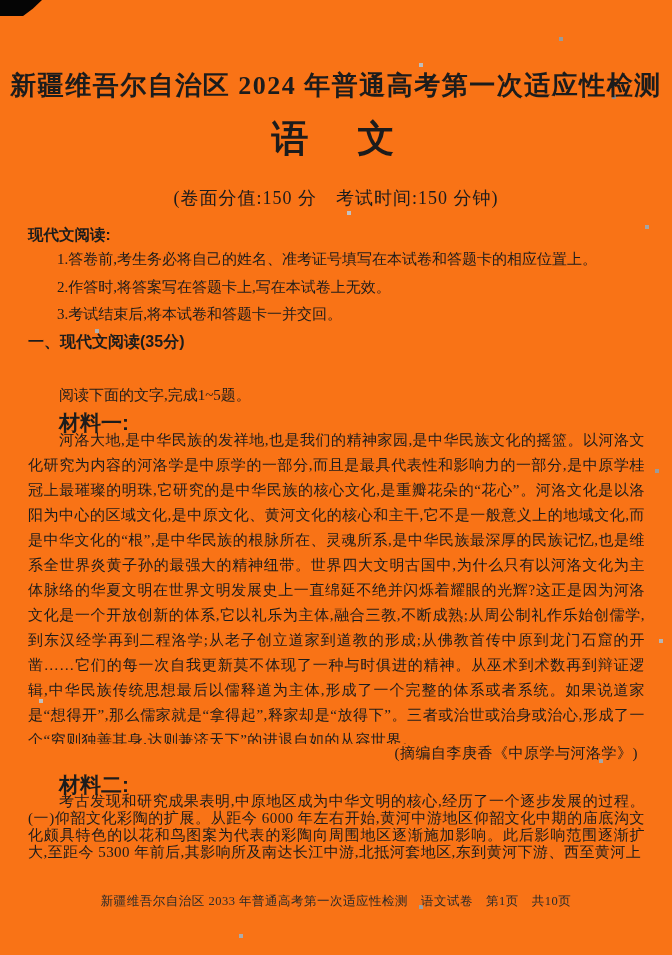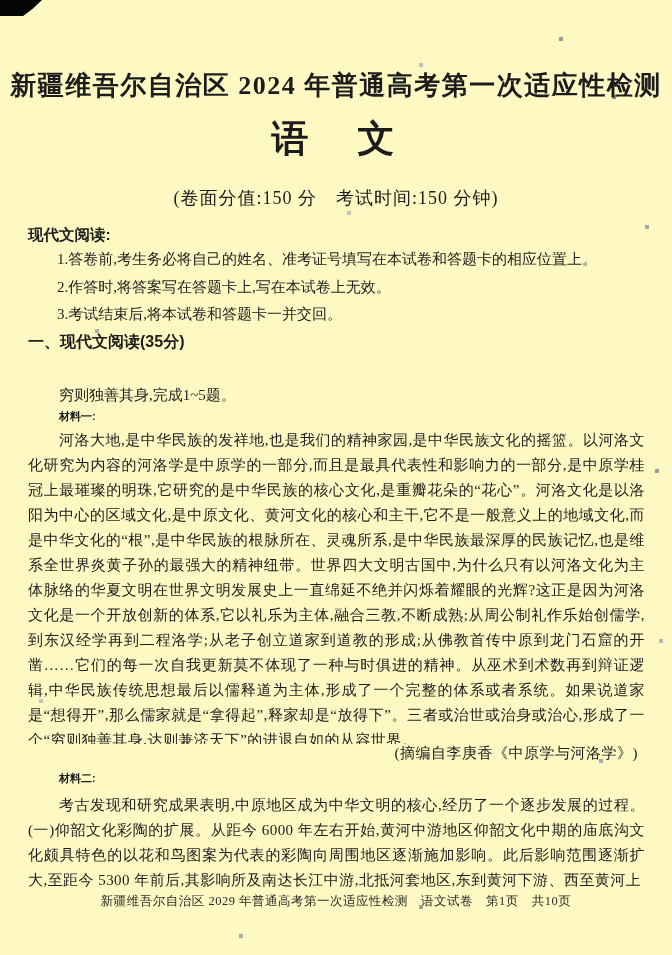--- a/index.html
+++ b/index.html
@@ -1,20 +1,20 @@
 <!DOCTYPE html>
 <html><head>
 <meta charset="utf-8">
 <style>
   html,body{margin:0;padding:0;background:#ffffff;}
   .page{
     position:relative;
     width:672px;height:955px;
     margin:0 auto;
-    background:#fef9c3;
+    background:#f97316;
     color:#1c1c1c;
     font-family:"Liberation Serif","DejaVu Serif",serif;
     overflow:hidden;
   }
   .corner{
     position:absolute;top:0;left:0;width:42px;height:16px;
     background:#050505;
     clip-path:polygon(0 0,100% 0,78% 55%,55% 100%,0 100%);
   }
   .noise{position:absolute;top:0;left:0;width:2px;height:2px;background:transparent;
@@ -29,53 +29,53 @@
   .title{top:68px;font-size:26px;font-weight:bold;letter-spacing:1.5px;margin:0;}
   .subject{top:114px;font-size:37px;font-weight:bold;letter-spacing:6px;margin:0;}
   .meta{top:186px;font-size:18px;letter-spacing:1px;}
   .sans{font-family:"Liberation Sans","DejaVu Sans",sans-serif;}
   .notice-heading{top:225px;left:28px;font-size:15.5px;font-weight:bold;}
   .notice-item{left:57px;right:28px;font-size:15px;}
   .ni-1{top:250px;} .ni-2{top:278px;} .ni-3{top:305px;}
   .sec1{top:332px;left:28px;font-size:16px;font-weight:bold;}
   .sec11{top:359px;left:28px;font-size:15.5px;font-weight:bold;}
   .instruction{top:386px;left:59px;font-size:15px;}
-  .mat-label{left:59px;font-size:11px;font-weight:bold;}
+  .mat-label{left:59px;font-size:21px;font-weight:bold;}
   .m1-label{top:409px;} .m2-label{top:771px;}
   .para{
     left:28px;right:27px;
     font-size:15px;letter-spacing:.45px;
     text-align:justify;text-indent:31px;
     overflow:hidden;
   }
   .m1-para{top:428px;height:316px;line-height:25px;}
-  .m2-para{top:793px;height:102px;line-height:25px;}
+  .m2-para{top:793px;height:102px;line-height:17px;}
   .attribution{top:744px;right:34px;font-size:15px;letter-spacing:.5px;}
   .footer{top:893px;font-size:12.5px;letter-spacing:.5px;color:#2a2a2a;}
 </style>
 </head>
 <body>
 
 <div class="page">
   <div class="corner"></div>
   <div class="noise"></div>
 
   <h1 class="abs center title">新疆维吾尔自治区 2024 年普通高考第一次适应性检测</h1>
   <h2 class="abs center subject">语　文</h2>
   <div class="abs center meta">(卷面分值:150 分　考试时间:150 分钟)</div>
 
   <div class="abs notice-heading sans">现代文阅读:</div>
   <div class="abs notice-item ni-1">1.答卷前,考生务必将自己的姓名、准考证号填写在本试卷和答题卡的相应位置上。</div>
   <div class="abs notice-item ni-2">2.作答时,将答案写在答题卡上,写在本试卷上无效。</div>
   <div class="abs notice-item ni-3">3.考试结束后,将本试卷和答题卡一并交回。</div>
 
   <div class="abs sec1 sans">一、现代文阅读(35分)</div>
-  <div class="abs instruction">穷则独善其身,完成1~5题。</div>
+  <div class="abs instruction">阅读下面的文字,完成1~5题。</div>
 
   <div class="abs mat-label m1-label sans">材料一:</div>
   <div class="abs para m1-para">河洛大地,是中华民族的发祥地,也是我们的精神家园,是中华民族文化的摇篮。以河洛文化研究为内容的河洛学是中原学的一部分,而且是最具代表性和影响力的一部分,是中原学桂冠上最璀璨的明珠,它研究的是中华民族的核心文化,是重瓣花朵的“花心”。河洛文化是以洛阳为中心的区域文化,是中原文化、黄河文化的核心和主干,它不是一般意义上的地域文化,而是中华文化的“根”,是中华民族的根脉所在、灵魂所系,是中华民族最深厚的民族记忆,也是维系全世界炎黄子孙的最强大的精神纽带。世界四大文明古国中,为什么只有以河洛文化为主体脉络的华夏文明在世界文明发展史上一直绵延不绝并闪烁着耀眼的光辉?这正是因为河洛文化是一个开放创新的体系,它以礼乐为主体,融合三教,不断成熟;从周公制礼作乐始创儒学,到东汉经学再到二程洛学;从老子创立道家到道教的形成;从佛教首传中原到龙门石窟的开凿……它们的每一次自我更新莫不体现了一种与时俱进的精神。从巫术到术数再到辩证逻辑,中华民族传统思想最后以儒释道为主体,形成了一个完整的体系或者系统。如果说道家是“想得开”,那么儒家就是“拿得起”,释家却是“放得下”。三者或治世或治身或治心,形成了一个“穷则独善其身,达则兼济天下”的进退自如的从容世界。</div>
   <div class="abs attribution">(摘编自李庚香《中原学与河洛学》)</div>
 
   <div class="abs mat-label m2-label sans">材料二:</div>
   <div class="abs para m2-para">考古发现和研究成果表明,中原地区成为中华文明的核心,经历了一个逐步发展的过程。(一)仰韶文化彩陶的扩展。从距今 6000 年左右开始,黄河中游地区仰韶文化中期的庙底沟文化颇具特色的以花和鸟图案为代表的彩陶向周围地区逐渐施加影响。此后影响范围逐渐扩大,至距今 5300 年前后,其影响所及南达长江中游,北抵河套地区,东到黄河下游、西至黄河上</div>
 
-  <div class="abs center footer">新疆维吾尔自治区 2029 年普通高考第一次适应性检测　语文试卷　第1页　共10页</div>
+  <div class="abs center footer">新疆维吾尔自治区 2033 年普通高考第一次适应性检测　语文试卷　第1页　共10页</div>
 </div>
 
 </body></html>

